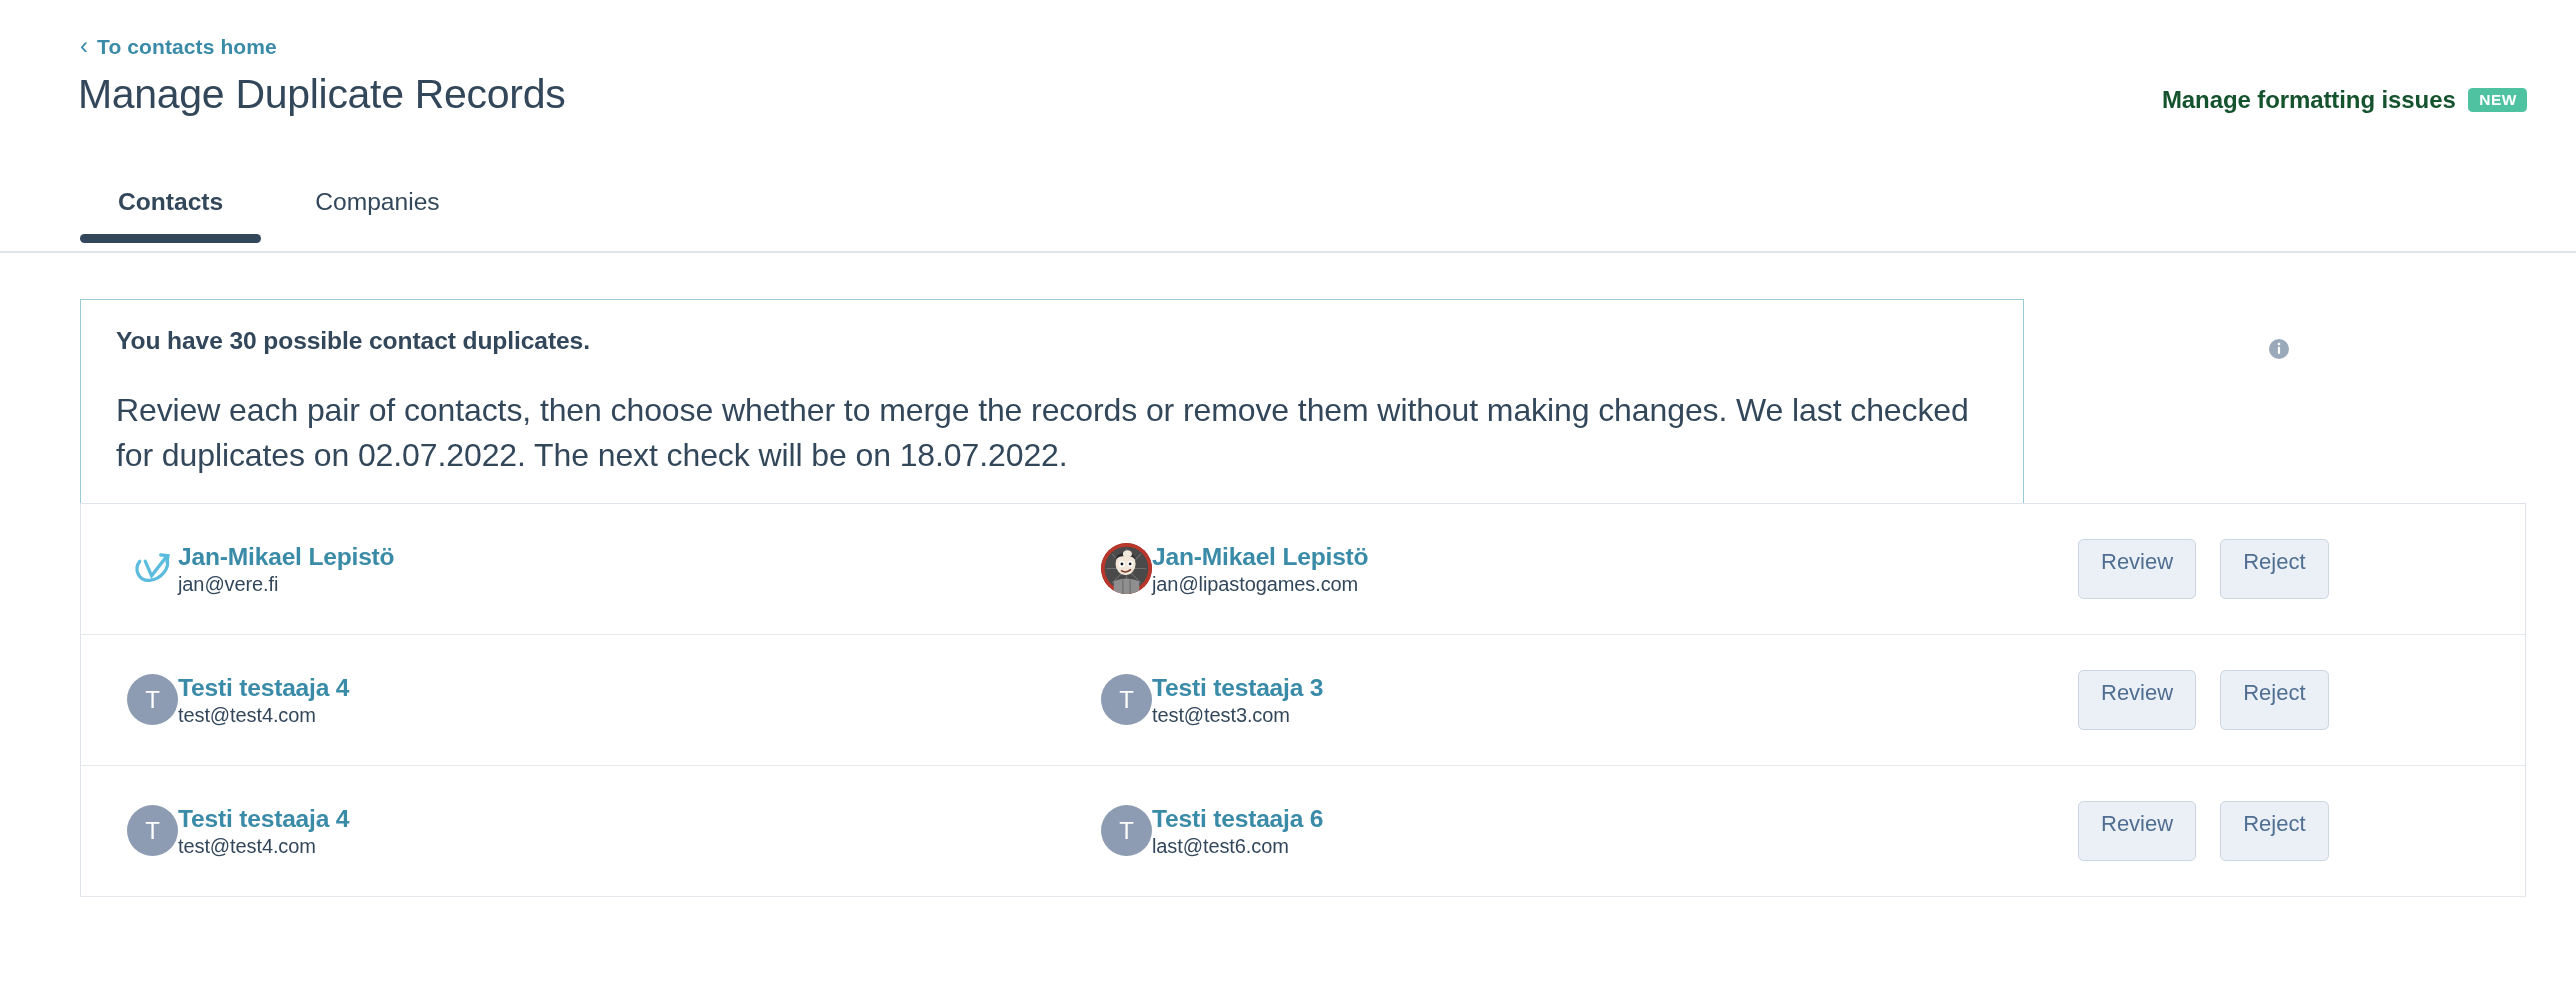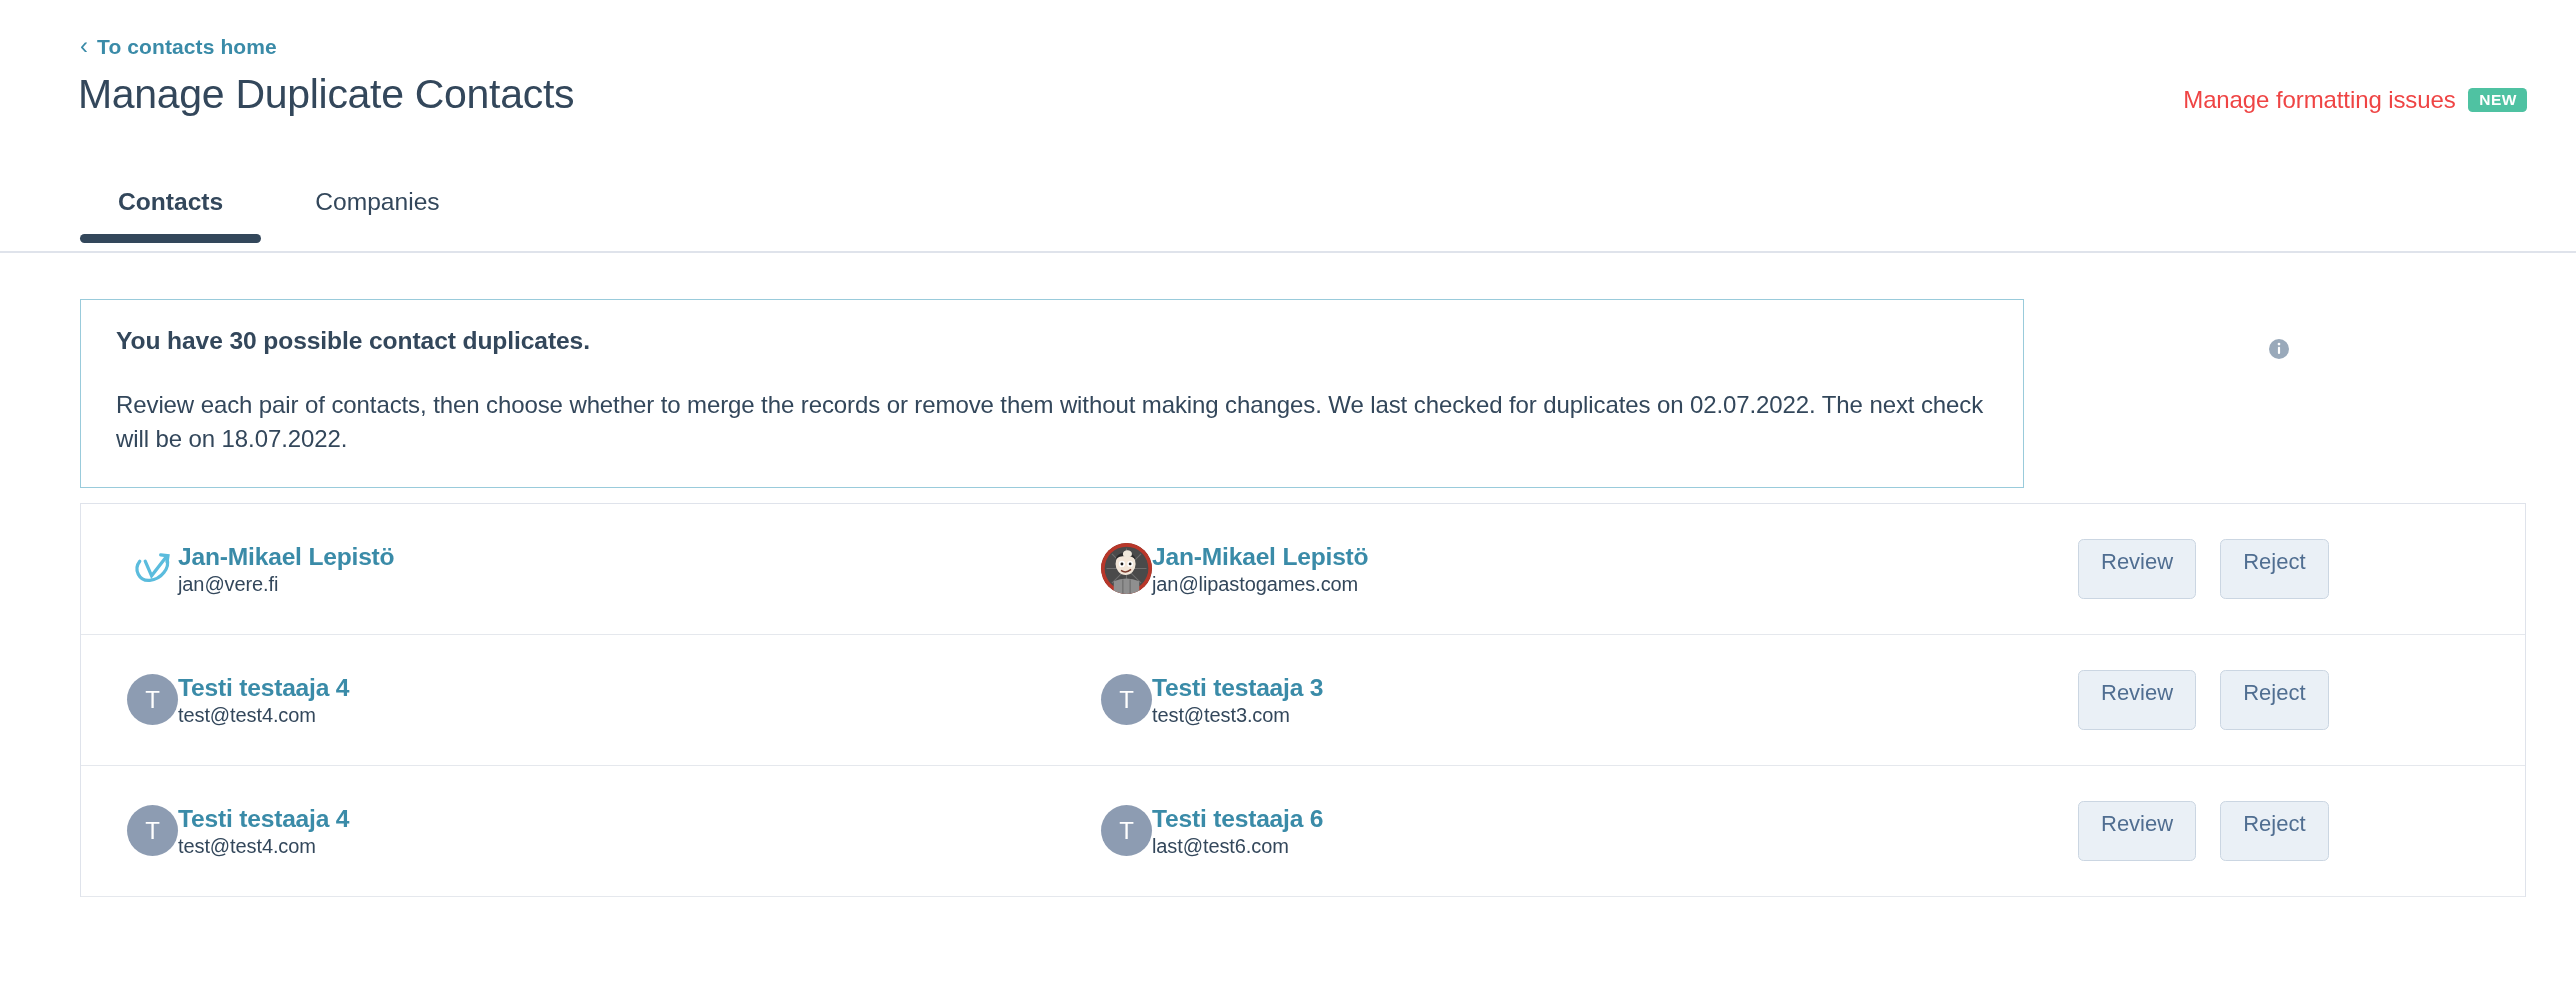--- a/index.html
+++ b/index.html
@@ -60,22 +60,22 @@
   .top-right {
     position: absolute;
     right: 49px;
     top: 86px;
     display: flex;
     align-items: center;
     gap: 12.7px;
   }
   .formatting-link {
     font-size: 24px;
-    font-weight: 400;
-    color: #ef4444;
+    font-weight: 700;
+    color: #14532d;
     letter-spacing: -0.1px;
     cursor: pointer;
     white-space: nowrap;
   }
   .new-badge {
     background: #4fc2a2;
     color: #ffffff;
     font-size: 15.5px;
     font-weight: 700;
     letter-spacing: 0.5px;
@@ -138,21 +138,21 @@
     padding: 27px 35px 31px 35px;
   }
   .callout-title {
     font-size: 24.6px;
     font-weight: 700;
     color: #33475b;
     margin-bottom: 33px;
     letter-spacing: -0.1px;
   }
   .callout-body {
-    font-size: 24px;
+    font-size: 32px;
     line-height: 1.42;
     color: #33475b;
     font-weight: 400;
     max-width: 2053px;
     letter-spacing: -0.1px;
   }
 
   
   .select-props {
     position: absolute;
@@ -273,21 +273,21 @@
 </head>
 <body>
 
 <div class="page">
 
   <div class="breadcrumb">
     <span class="chev">‹</span>
     <span class="breadcrumb-label">To contacts home</span>
   </div>
 
-  <h1 class="page-title">Manage Duplicate Contacts</h1>
+  <h1 class="page-title">Manage Duplicate Records</h1>
 
   <div class="top-right">
     <span class="formatting-link">Manage formatting issues</span>
     <span class="new-badge">NEW</span>
   </div>
 
   <div class="tabbar">
     <div class="tabbar-line"></div>
     <div class="tabs">
       <div class="tab active">

